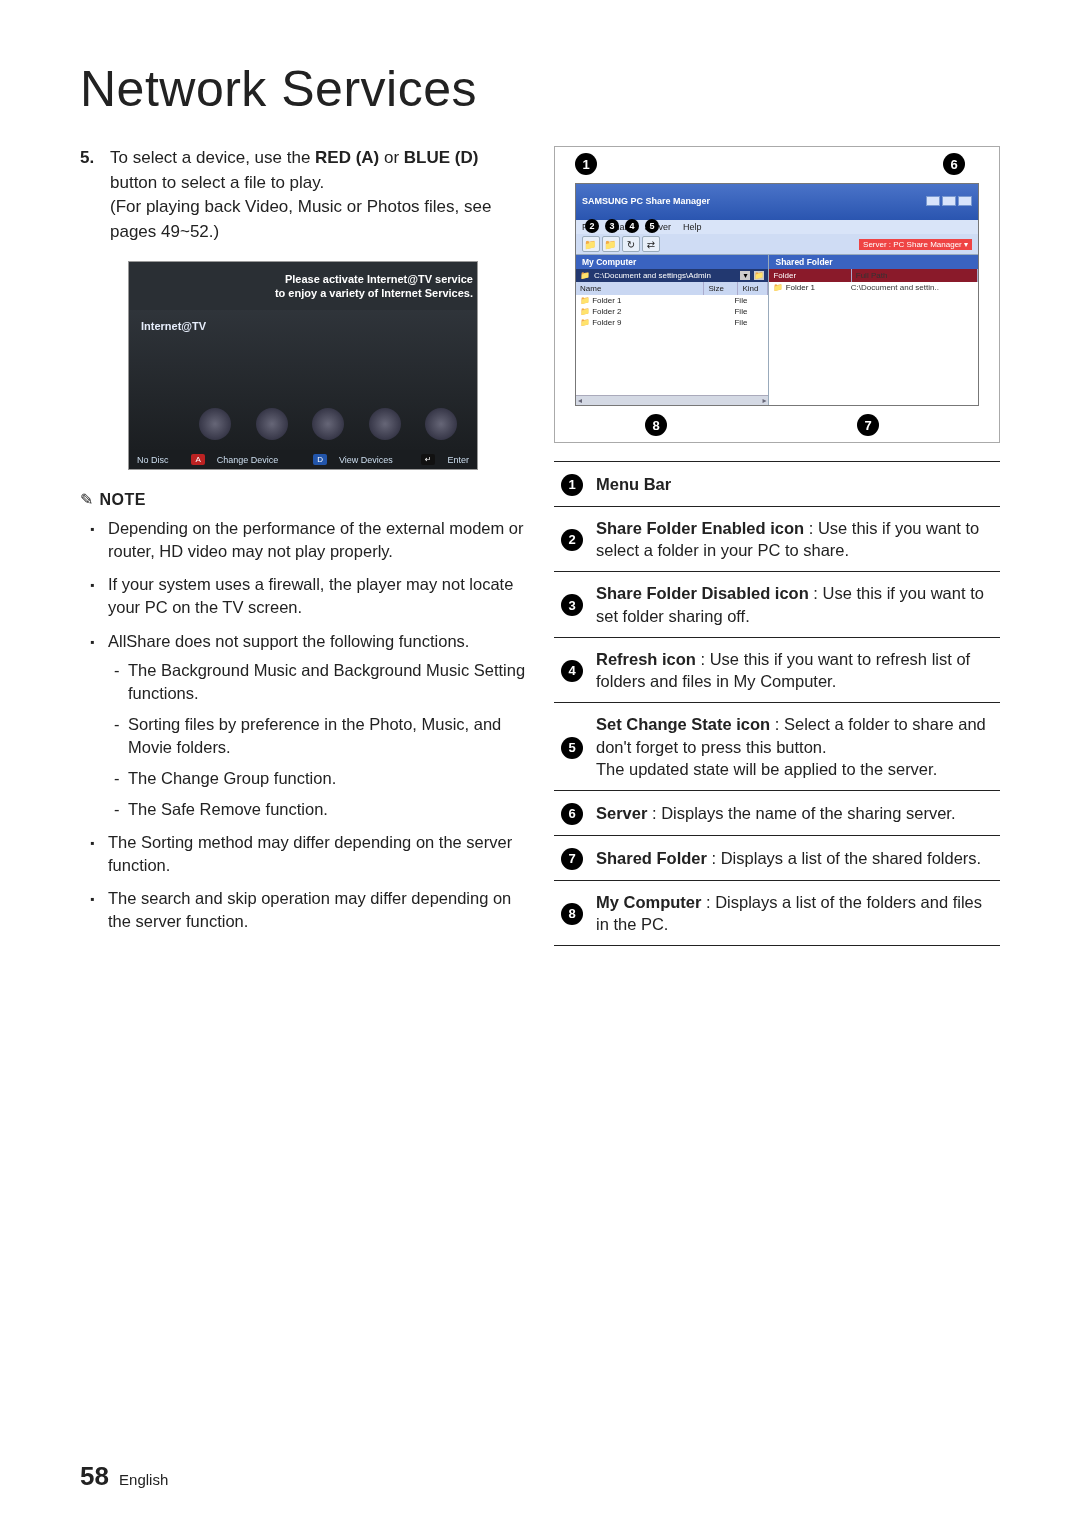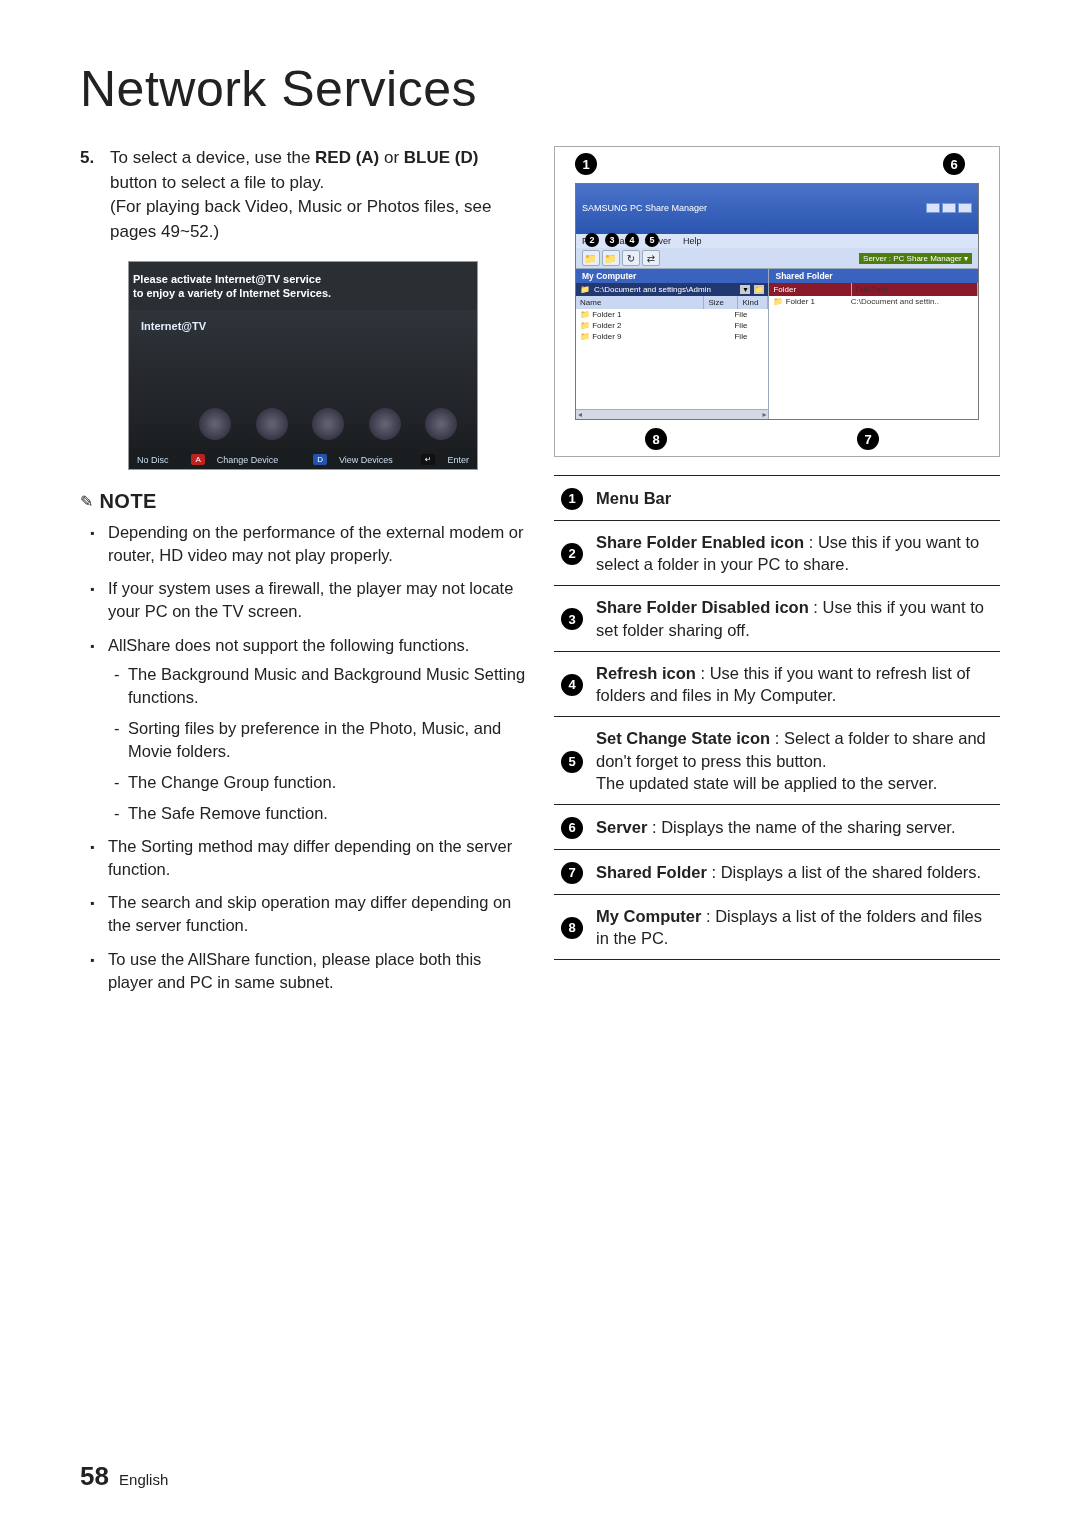--- a/index.html
+++ b/index.html
@@ -38,21 +38,21 @@
   .screenshot1 {
     width: 350px;
     margin: 8px auto 20px auto;
     border: 1px solid #999;
   }
   .s1-banner {
     background: #2a2f34;
     color: #fff;
     font-weight: bold;
     font-size: 11px;
-    text-align: left;
+    text-align: right;
     padding: 10px 4px;
     line-height: 1.3;
   }
   .s1-main {
     background: linear-gradient(#2f343a, #1b1e21);
     color: #eef;
     padding: 10px 12px 6px 12px;
     height: 140px;
     position: relative;
   }
@@ -66,21 +66,21 @@
     padding: 4px 8px;
     display: flex;
     gap: 10px;
     align-items: center;
   }
   .keycap { display: inline-block; background: #111; color: #fff; font-size: 8px; padding: 1px 4px; border-radius: 2px; margin-right: 2px; }
   .keycap.red { background: #b22; }
   .keycap.blue { background: #25a; }
   .note-head { display: flex; align-items: center; gap: 6px; margin: 12px 0 8px 0; }
   .note-glyph { font-size: 16px; }
-  .note-label { font-weight: bold; font-size: 20px; letter-spacing: 0.5px; }
+  .note-label { font-weight: bold; font-size: 16px; letter-spacing: 0.5px; }
   ul.notes { list-style: none; padding-left: 28px; }
   ul.notes > li { position: relative; font-size: 16.5px; line-height: 1.4; margin-bottom: 10px; padding-left: 0; }
   ul.notes > li::before { content: "▪"; position: absolute; left: -18px; font-size: 12px; top: 4px; }
   ul.sub { list-style: none; padding-left: 20px; margin-top: 6px; }
   ul.sub > li { position: relative; font-size: 16.5px; line-height: 1.4; margin-bottom: 8px; }
   ul.sub > li::before { content: "-"; position: absolute; left: -14px; }
   .stop-btn { display: inline-flex; align-items: center; justify-content: center; width: 22px; height: 16px; border: 1px solid #777; border-radius: 3px; background: #eee; vertical-align: middle; }
   .stop-btn::after { content: ""; width: 6px; height: 6px; background: #444; }
   .subhead { font-size: 19px; font-weight: bold; margin-bottom: 18px; }
   .diagram {
@@ -94,27 +94,27 @@
     width: 22px; height: 22px;
     border-radius: 50%;
     background: #000;
     color: #fff;
     font-size: 13px;
     font-weight: bold;
     display: flex;
     align-items: center; justify-content: center;
   }
   .appwin { border: 1px solid #777; background: #e9eef6; font-size: 9px; color: #222; }
-  .titlebar { background: linear-gradient(#4a73c8,#2a55b0); color: #fff; padding: 19px 6px; display: flex; justify-content: space-between; font-size: 9px; font-weight: normal; }
+  .titlebar { background: linear-gradient(#4a73c8,#2a55b0); color: #fff; padding: 12px 6px; display: flex; justify-content: space-between; font-size: 9px; font-weight: bold; }
   .winbtns span { display: inline-block; width: 14px; height: 10px; background: #d8e4fb; margin-left: 2px; border: 1px solid #7a99d0; }
   .menubar { background: #d9e4f8; padding: 2px 6px; display: flex; gap: 12px; font-size: 9px; }
   .toolbar-row { display: flex; justify-content: space-between; align-items: center; padding: 2px 6px; background: #cfdcf4; border-bottom: 1px solid #9ab; }
   .tbicons { display: flex; gap: 2px; }
   .tbicon { width: 18px; height: 16px; background: #e8eff9; border: 1px solid #9ab; border-radius: 2px; display: flex; align-items: center; justify-content: center; font-size: 10px; }
-  .server-sel { background: #4d7c0f; color: #fff; padding: 1px 4px; font-size: 8px; }
+  .server-sel { background: #ef4444; color: #fff; padding: 1px 4px; font-size: 8px; }
   .panes { display: flex; height: 150px; }
   .pane-left { flex: 1.2; border-right: 1px solid #9ab; display: flex; flex-direction: column; background: #fff; }
   .pane-right { flex: 1.3; display: flex; flex-direction: column; background: #fff; }
   .pane-head { background: #3a63c0; color: #fff; font-size: 8.5px; padding: 2px 6px; font-weight: bold; }
   .pathbar { background: #223870; color: #fff; font-size: 8px; padding: 2px 4px; display: flex; align-items: center; gap: 4px; }
   .pathbar .dd { background: #ccc; color: #000; width: 10px; text-align: center; }
   .grid-head { display: flex; background: #c9d7f2; font-size: 8px; }
   .grid-head span { padding: 2px 4px; border-right: 1px solid #aac; }
   .grid-body { flex: 1; font-size: 8px; background: #fff; }
   .grid-row { display: flex; padding: 1px 4px; gap: 0; }
@@ -187,21 +187,20 @@
           <span>AllShare does not support the following functions.</span>
           <ul class="sub">
             <li>The Background Music and Background Music Setting functions.</li>
             <li>Sorting files by preference in the Photo, Music, and Movie folders.</li>
             <li>The Change Group function.</li>
             <li>The Safe Remove function.</li>
           </ul>
         </li>
         <li>The Sorting method may differ depending on the server function.</li>
         <li>The search and skip operation may differ depending on the server function.</li>
-        <li>To use the AllShare function, please place both this player and PC in same subnet.</li>
       </ul>
     </div>
 
     <div class="col">
 
       <div class="diagram">
         <div class="callout" style="top:6px; left:20px;">1</div>
         <div class="callout" style="top:6px; right:34px;">6</div>
         <div class="callout" style="bottom:6px; left:90px;">8</div>
         <div class="callout" style="bottom:6px; right:120px;">7</div>

